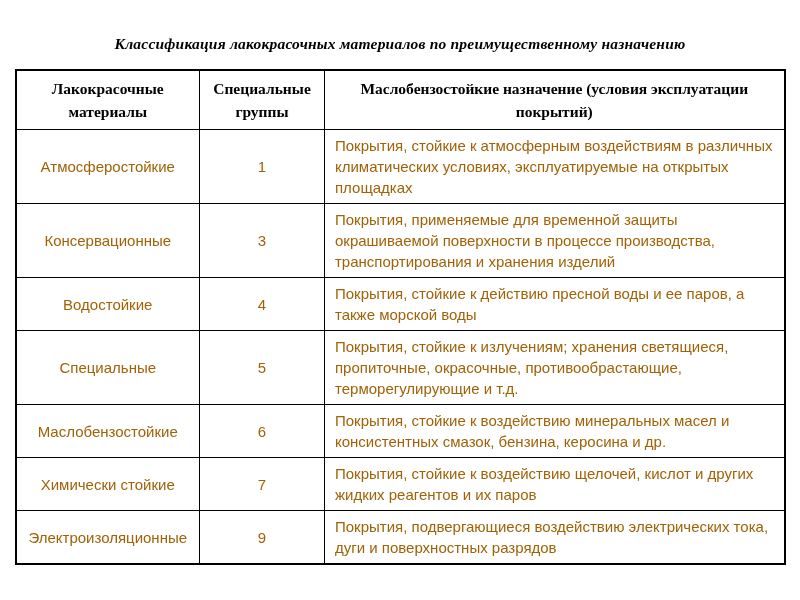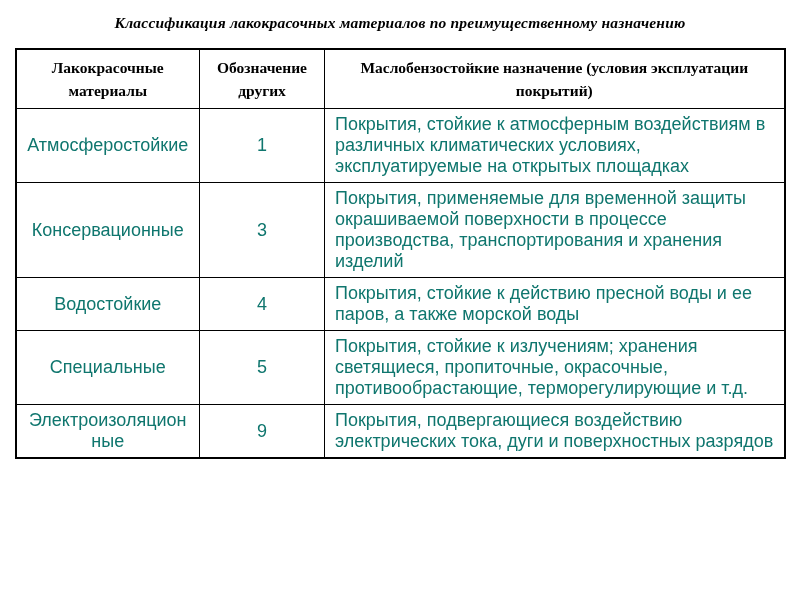--- a/index.html
+++ b/index.html
@@ -9,21 +9,21 @@
     font-family: "Liberation Sans", sans-serif;
     color: #1f1f1f;
     overflow: hidden;
   }
   .slide {
     width: 800px; height: 600px;
     background: #ffffff;
     position: relative;
   }
   .slide-title {
-    margin-top: 14px;
+    margin-top: 35px;
     text-align: center;
     font-family: "Liberation Serif", serif;
     font-weight: bold;
     font-style: italic;
     font-size: 15.5px;
     color: #000000;
     letter-spacing: 0.2px;
   }
   table.classification {
     border-collapse: collapse;
@@ -46,24 +46,24 @@
     font-family: "Liberation Serif", serif;
     font-weight: bold;
     font-size: 15.5px;
     line-height: 23px;
     text-align: center;
     padding: 6px 8px;
     color: #000000;
   }
   td {
     font-family: "Liberation Sans", sans-serif;
-    font-size: 18px;
+    font-size: 15px;
     line-height: 21px;
     padding: 5px 10px;
-    color: #0f766e;
+    color: #a16207;
   }
   td.cell-material { text-align: center; }
   td.cell-group    { text-align: center; }
   td.cell-purpose  { text-align: left; }
 </style>
 </head>
 <body>
 
 <div class="slide">
 
@@ -71,21 +71,21 @@
 
   <table class="classification">
     <colgroup>
       <col class="c-material">
       <col class="c-group">
       <col class="c-purpose">
     </colgroup>
     <thead>
       <tr>
         <th>Лакокрасочные материалы</th>
-        <th>Обозначение других</th>
+        <th>Специальные группы</th>
         <th>Маслобензостойкие назначение (условия эксплуатации покрытий)</th>
       </tr>
     </thead>
     <tbody>
   <tr>
     <td class="cell-material">Атмосферостойкие</td>
     <td class="cell-group">1</td>
     <td class="cell-purpose">Покрытия, стойкие к атмосферным воздействиям в различных климатических условиях, эксплуатируемые на открытых площадках</td>
   </tr>
 
@@ -101,21 +101,31 @@
     <td class="cell-group">4</td>
     <td class="cell-purpose">Покрытия, стойкие к действию пресной воды и ее паров, а также морской воды</td>
   </tr>
 
   <tr>
     <td class="cell-material">Специальные</td>
     <td class="cell-group">5</td>
     <td class="cell-purpose">Покрытия, стойкие к излучениям; хранения светящиеся, пропиточные, окрасочные, противообрастающие, терморегулирующие и т.д.</td>
   </tr>
 
+  <tr>
+    <td class="cell-material">Маслобензостойкие</td>
+    <td class="cell-group">6</td>
+    <td class="cell-purpose">Покрытия, стойкие к воздействию минеральных масел и консистентных смазок, бензина, керосина и др.</td>
+  </tr>
 
+  <tr>
+    <td class="cell-material">Химически стойкие</td>
+    <td class="cell-group">7</td>
+    <td class="cell-purpose">Покрытия, стойкие к воздействию щелочей, кислот и других жидких реагентов и их паров</td>
+  </tr>
 
 
   <tr>
     <td class="cell-material">Электроизоляционные</td>
     <td class="cell-group">9</td>
     <td class="cell-purpose">Покрытия, подвергающиеся воздействию электрических тока, дуги и поверхностных разрядов</td>
   </tr>
 </tbody>
   </table>
 

